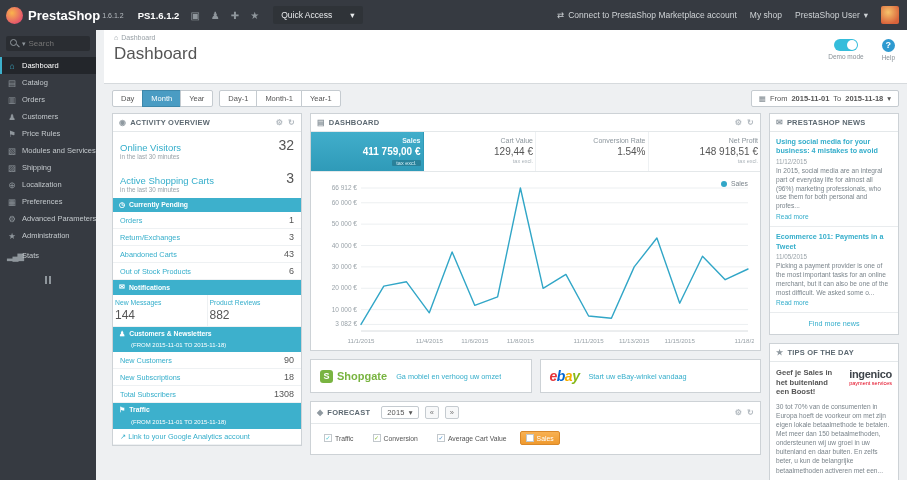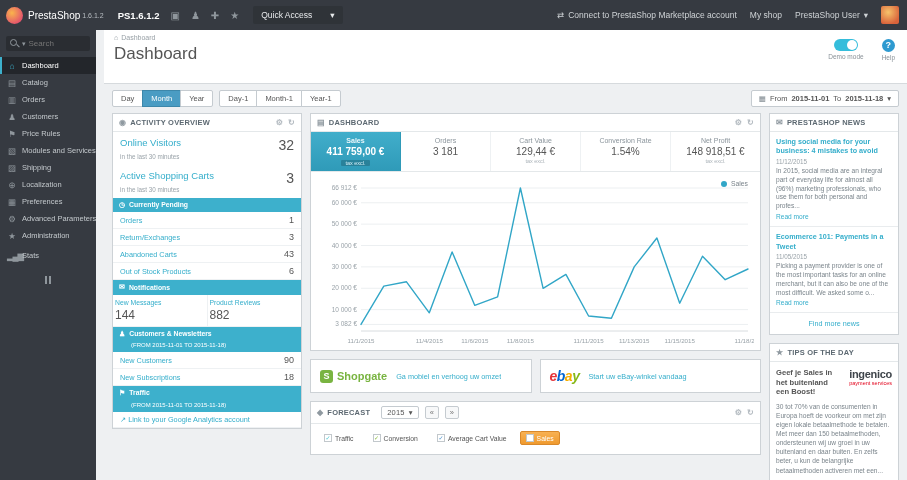--- a/index.html
+++ b/index.html
@@ -3,21 +3,21 @@
 <meta charset="utf-8">
 <style>
   *{margin:0;padding:0;box-sizing:border-box}
   html,body{width:907px;height:480px;overflow:hidden;background:#eef0f2;font-family:"Liberation Sans",sans-serif;font-size:9px;color:#555}
   a{text-decoration:none;cursor:pointer}
   svg{font-family:inherit}
 
   
   .topbar{position:absolute;top:0;left:0;width:907px;height:30px;background:#363a41;display:flex;align-items:center;color:#fff;z-index:50;padding:0 8px 0 6px}
   .logo-badge{width:17px;height:17px;border-radius:50%;background:radial-gradient(circle at 35% 35%,#f9b44c,#e4556b 72%);display:inline-block;margin-right:5px;flex:0 0 auto}
-  .brand{font-size:10px;font-weight:normal;color:#fff}
+  .brand{font-size:13px;font-weight:bold;color:#fff}
   .brand-ver{font-size:7px;color:#b9bec3;margin-left:2px}
   .shopname{font-size:9.5px;font-weight:bold;margin-left:14px;cursor:pointer}
   .tb-icon{color:#8f969c;font-size:10px;margin-left:11px;cursor:pointer}
   .quick{margin-left:14px;font-size:8.5px;color:#e8eaec;background:#2f3338;padding:4px 8px;border-radius:2px;cursor:pointer;display:flex;gap:18px;align-items:center}
   .tb-right{margin-left:auto;display:flex;align-items:center;gap:13px;font-size:8.5px;color:#cfd3d6}
   .tb-link{cursor:pointer;display:flex;gap:4px;align-items:center;white-space:nowrap}
   .avatar{width:18px;height:18px;border-radius:2px;background:radial-gradient(circle at 40% 35%,#f6c36b,#d9633b 75%);flex:0 0 auto;cursor:pointer}
 
   
   .sidebar{position:absolute;top:30px;left:0;width:96px;height:450px;background:#363a41}
@@ -67,39 +67,39 @@
   .col-a{width:190px;flex:0 0 auto}
   .col-b{flex:1;min-width:0}
   .col-c{width:130px;flex:0 0 auto}
   .panel{background:#fff;border:1px solid #cdd2d6;margin-bottom:8px}
   .p-head{display:flex;align-items:center;gap:4px;padding:4px 6px;border-bottom:1px solid #e4e8ea;font-size:7.5px;font-weight:bold;color:#5d6972;text-transform:uppercase;letter-spacing:.2px}
   .ph-icon{color:#8f99a0;font-size:8px}
   .ph-tools{margin-left:auto;display:flex;gap:5px;color:#b3bac0;font-size:8px}
   .ph-tools span{cursor:pointer}
 
   
-  .stat-link-row{display:flex;justify-content:space-between;align-items:flex-start;padding:5px 7px 0}
+  .stat-link-row{display:flex;justify-content:space-between;align-items:flex-end;padding:5px 7px 0}
   .stat-link{color:#35aecb;font-size:9.5px}
   .stat-big{font-size:14px;color:#555}
   .stat-sub{font-size:6.3px;color:#9aa3a9;padding:0 7px 5px}
   .sec-bar{background:#3db0cc;color:#fff;font-size:6.8px;font-weight:bold;padding:3px 6px;display:flex;gap:4px;align-items:center;flex-wrap:wrap;line-height:1.2}
   .sec-bar .sub{font-weight:normal;font-size:6px;width:100%;padding-left:12px}
   .sec-ic{font-size:7px}
   .arow{display:flex;justify-content:space-between;align-items:center;padding:3px 7px;border-bottom:1px solid #eef1f3}
   .arow a{color:#35aecb;font-size:7.3px}
   .arow .val{font-size:9px;color:#555}
   .notif-grid{display:flex;text-align:left;border-bottom:1px solid #eef1f3}
   .notif-cell{flex:1;padding:4px 2px;cursor:pointer}
   .notif-cell:first-child{border-right:1px solid #eef1f3}
   .notif-label{color:#35aecb;font-size:6.8px}
   .notif-val{font-size:12px;color:#555;margin-top:2px}
 
   
   .kpi-row{display:flex;border-bottom:1px solid #e4e8ea}
-  .kpi{flex:1;text-align:center;padding:5px 2px 4px;border-right:1px solid #eef1f3;cursor:pointer;min-width:0}
+  .kpi{flex:1;text-align:right;padding:5px 2px 4px;border-right:1px solid #eef1f3;cursor:pointer;min-width:0}
   .kpi:last-child{border-right:none}
   .kpi-label{font-size:7px;color:#8b959c;white-space:nowrap}
   .kpi-val{font-size:10px;color:#555;margin-top:2px;white-space:nowrap}
   .kpi-note{font-size:5.5px;color:#aab2b8;margin-top:1px}
   .kpi.active{background:linear-gradient(#41aecb,#2f9ab8);border-right-color:#2f9ab8}
   .kpi.active .kpi-label{color:#eaf7fb;font-weight:bold}
   .kpi.active .kpi-val{color:#fff;font-weight:bold}
   .kpi.active .kpi-note{color:#d7f0f8;background:rgba(0,0,0,.18);display:inline-block;padding:0 4px;border-radius:1px}
   .chart-wrap{padding:6px 6px 2px;position:relative}
   .chart-legend{position:absolute;top:8px;right:12px;font-size:6.8px;color:#7a848b}
@@ -340,20 +340,24 @@
             <span class="sub">(FROM 2015-11-01 TO 2015-11-18)</span>
           </div>
           <div class="arow">
             <a>New Customers</a>
             <span class="val">90</span>
           </div>
           <div class="arow">
             <a>New Subscriptions</a>
             <span class="val">18</span>
           </div>
+          <div class="arow">
+            <a>Total Subscribers</a>
+            <span class="val">1308</span>
+          </div>
 
           <div class="sec-bar">
             <span class="sec-ic">⚑</span>
             <span>Traffic</span>
             <span class="sub">(FROM 2015-11-01 TO 2015-11-18)</span>
           </div>
           <div class="arow">
             <a>
               <span>↗</span>
               <span>Link to your Google Analytics account</span>
@@ -370,24 +374,20 @@
             <span class="ph-tools">
               <span>⚙</span>
               <span>↻</span>
             </span>
           </div>
           <div class="kpi-row">
             <div class="kpi active">
               <div class="kpi-label">Sales</div>
               <div class="kpi-val">411 759,00 €</div>
               <div class="kpi-note">tax excl.</div>
-            </div>
-            <div class="kpi">
-              <div class="kpi-label">Orders</div>
-              <div class="kpi-val">3 181</div>
             </div>
             <div class="kpi">
               <div class="kpi-label">Cart Value</div>
               <div class="kpi-val">129,44 €</div>
               <div class="kpi-note">tax excl.</div>
             </div>
             <div class="kpi">
               <div class="kpi-label">Conversion Rate</div>
               <div class="kpi-val">1.54%</div>
             </div>

